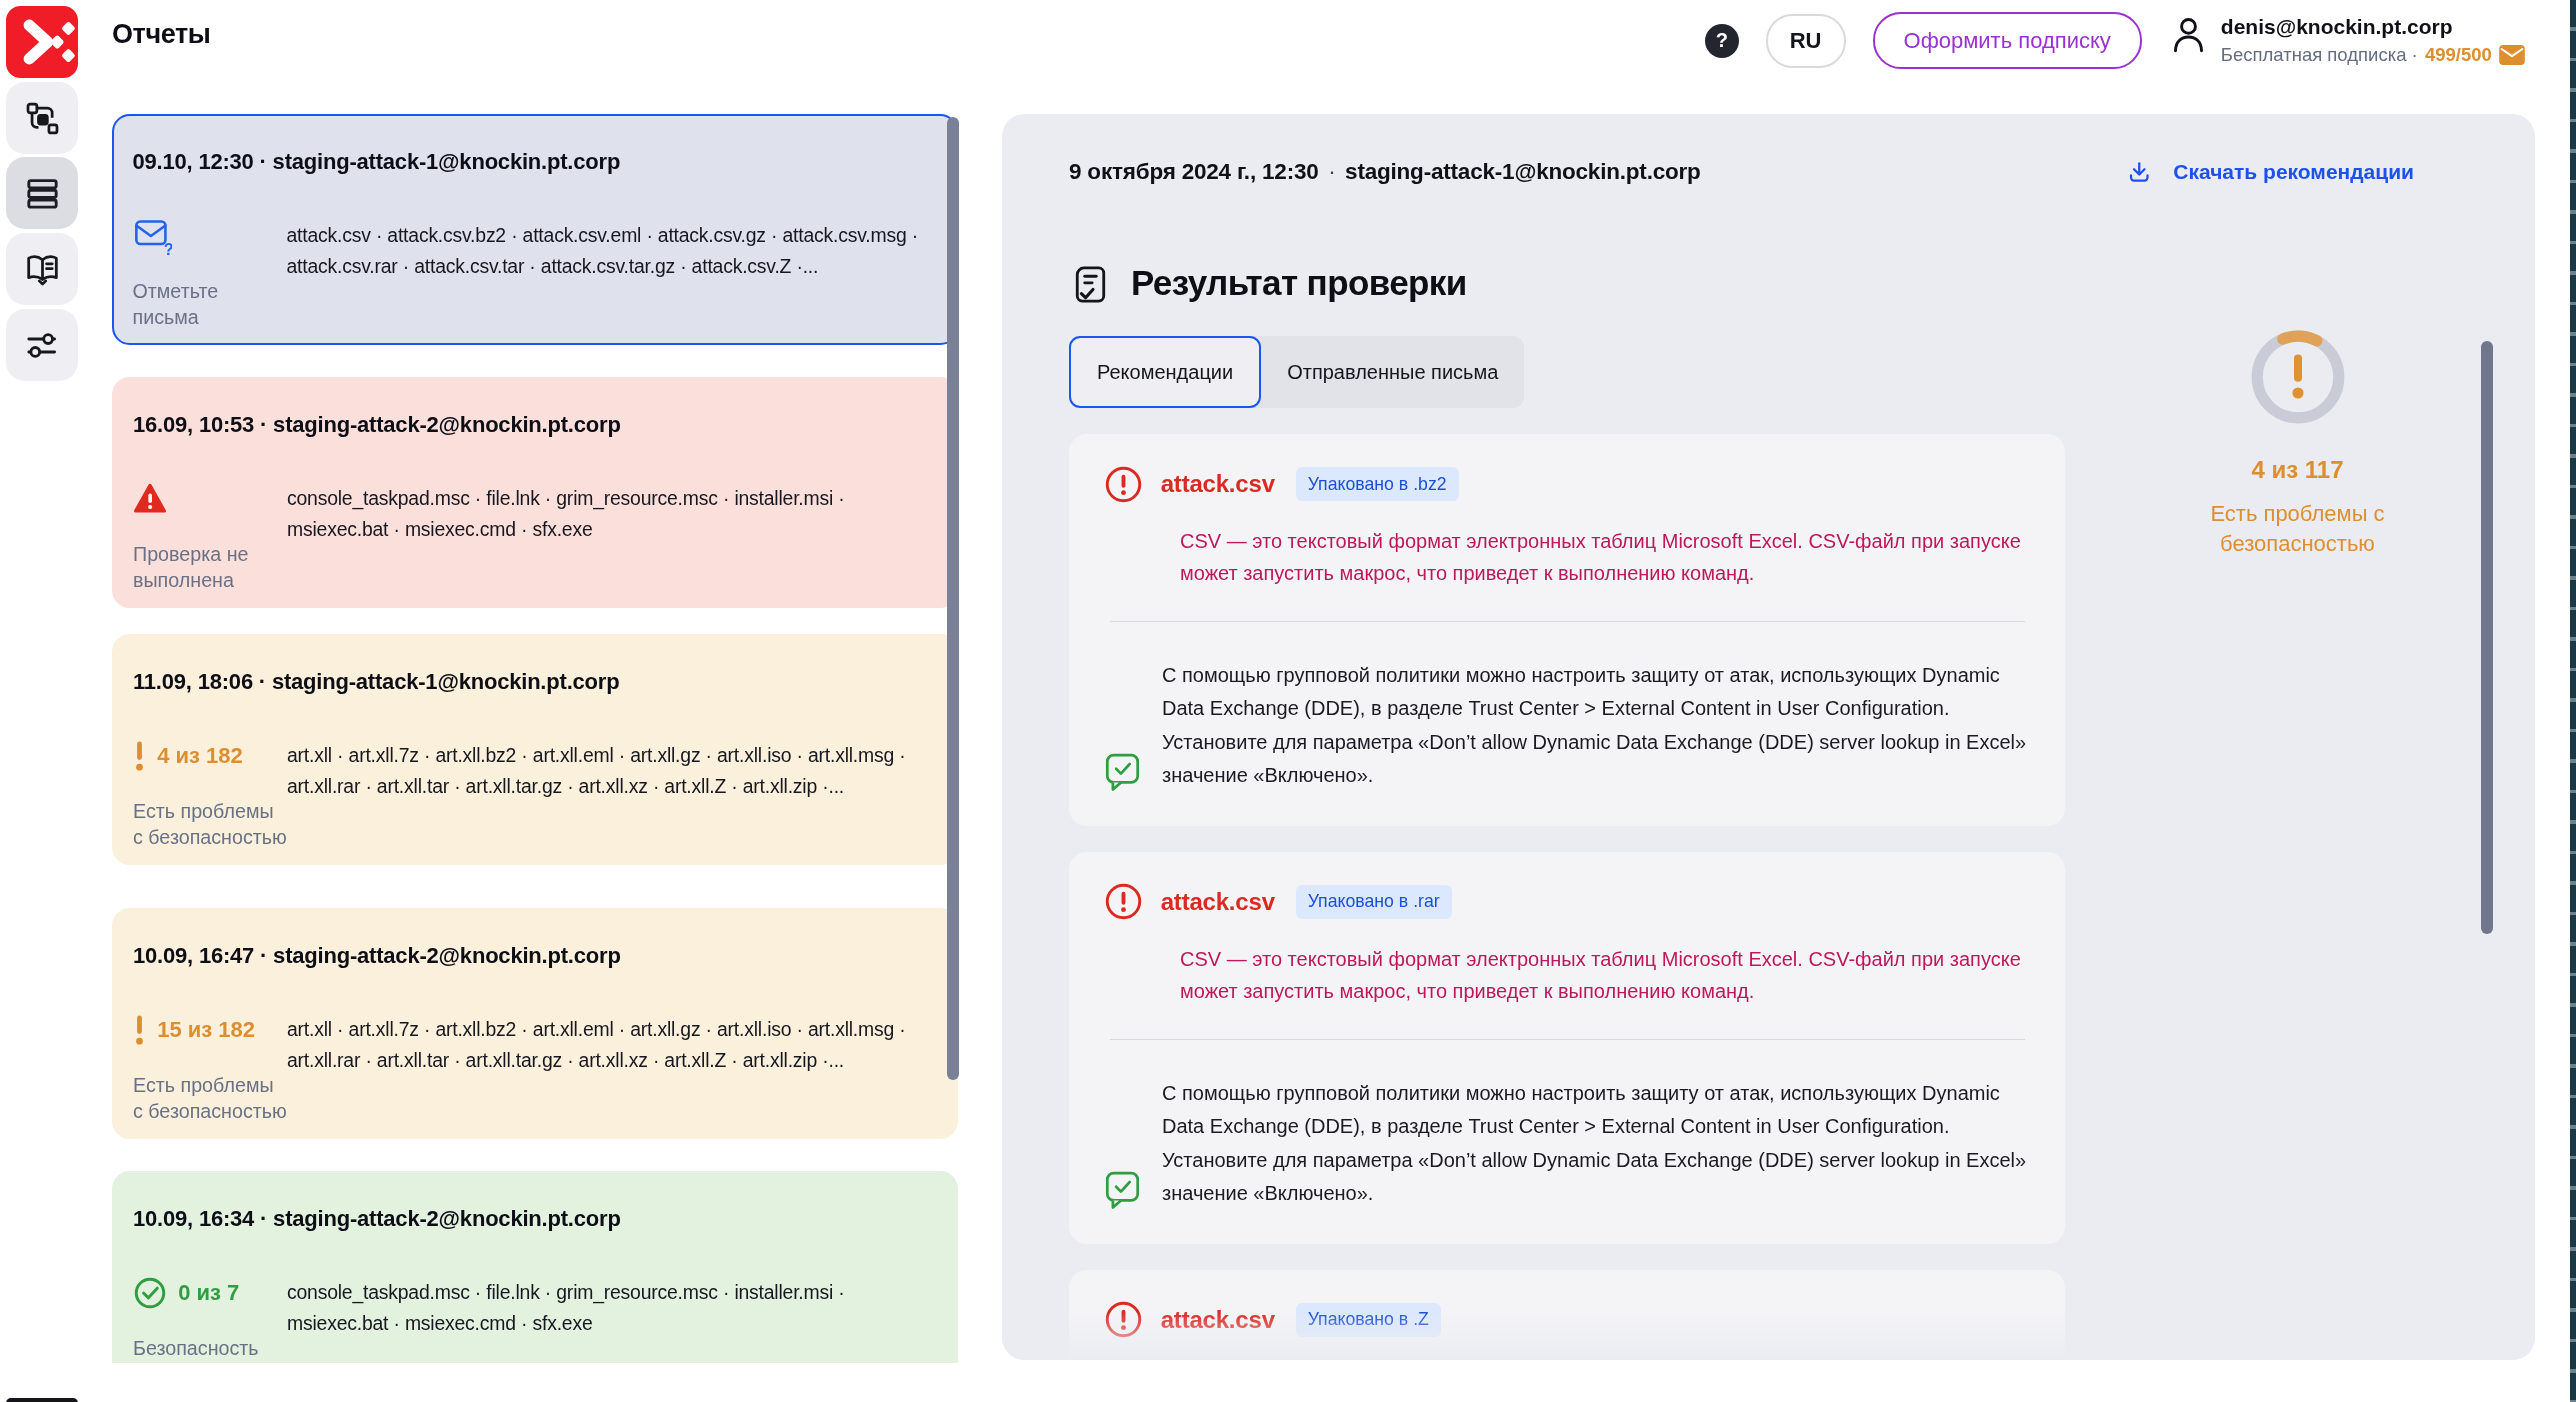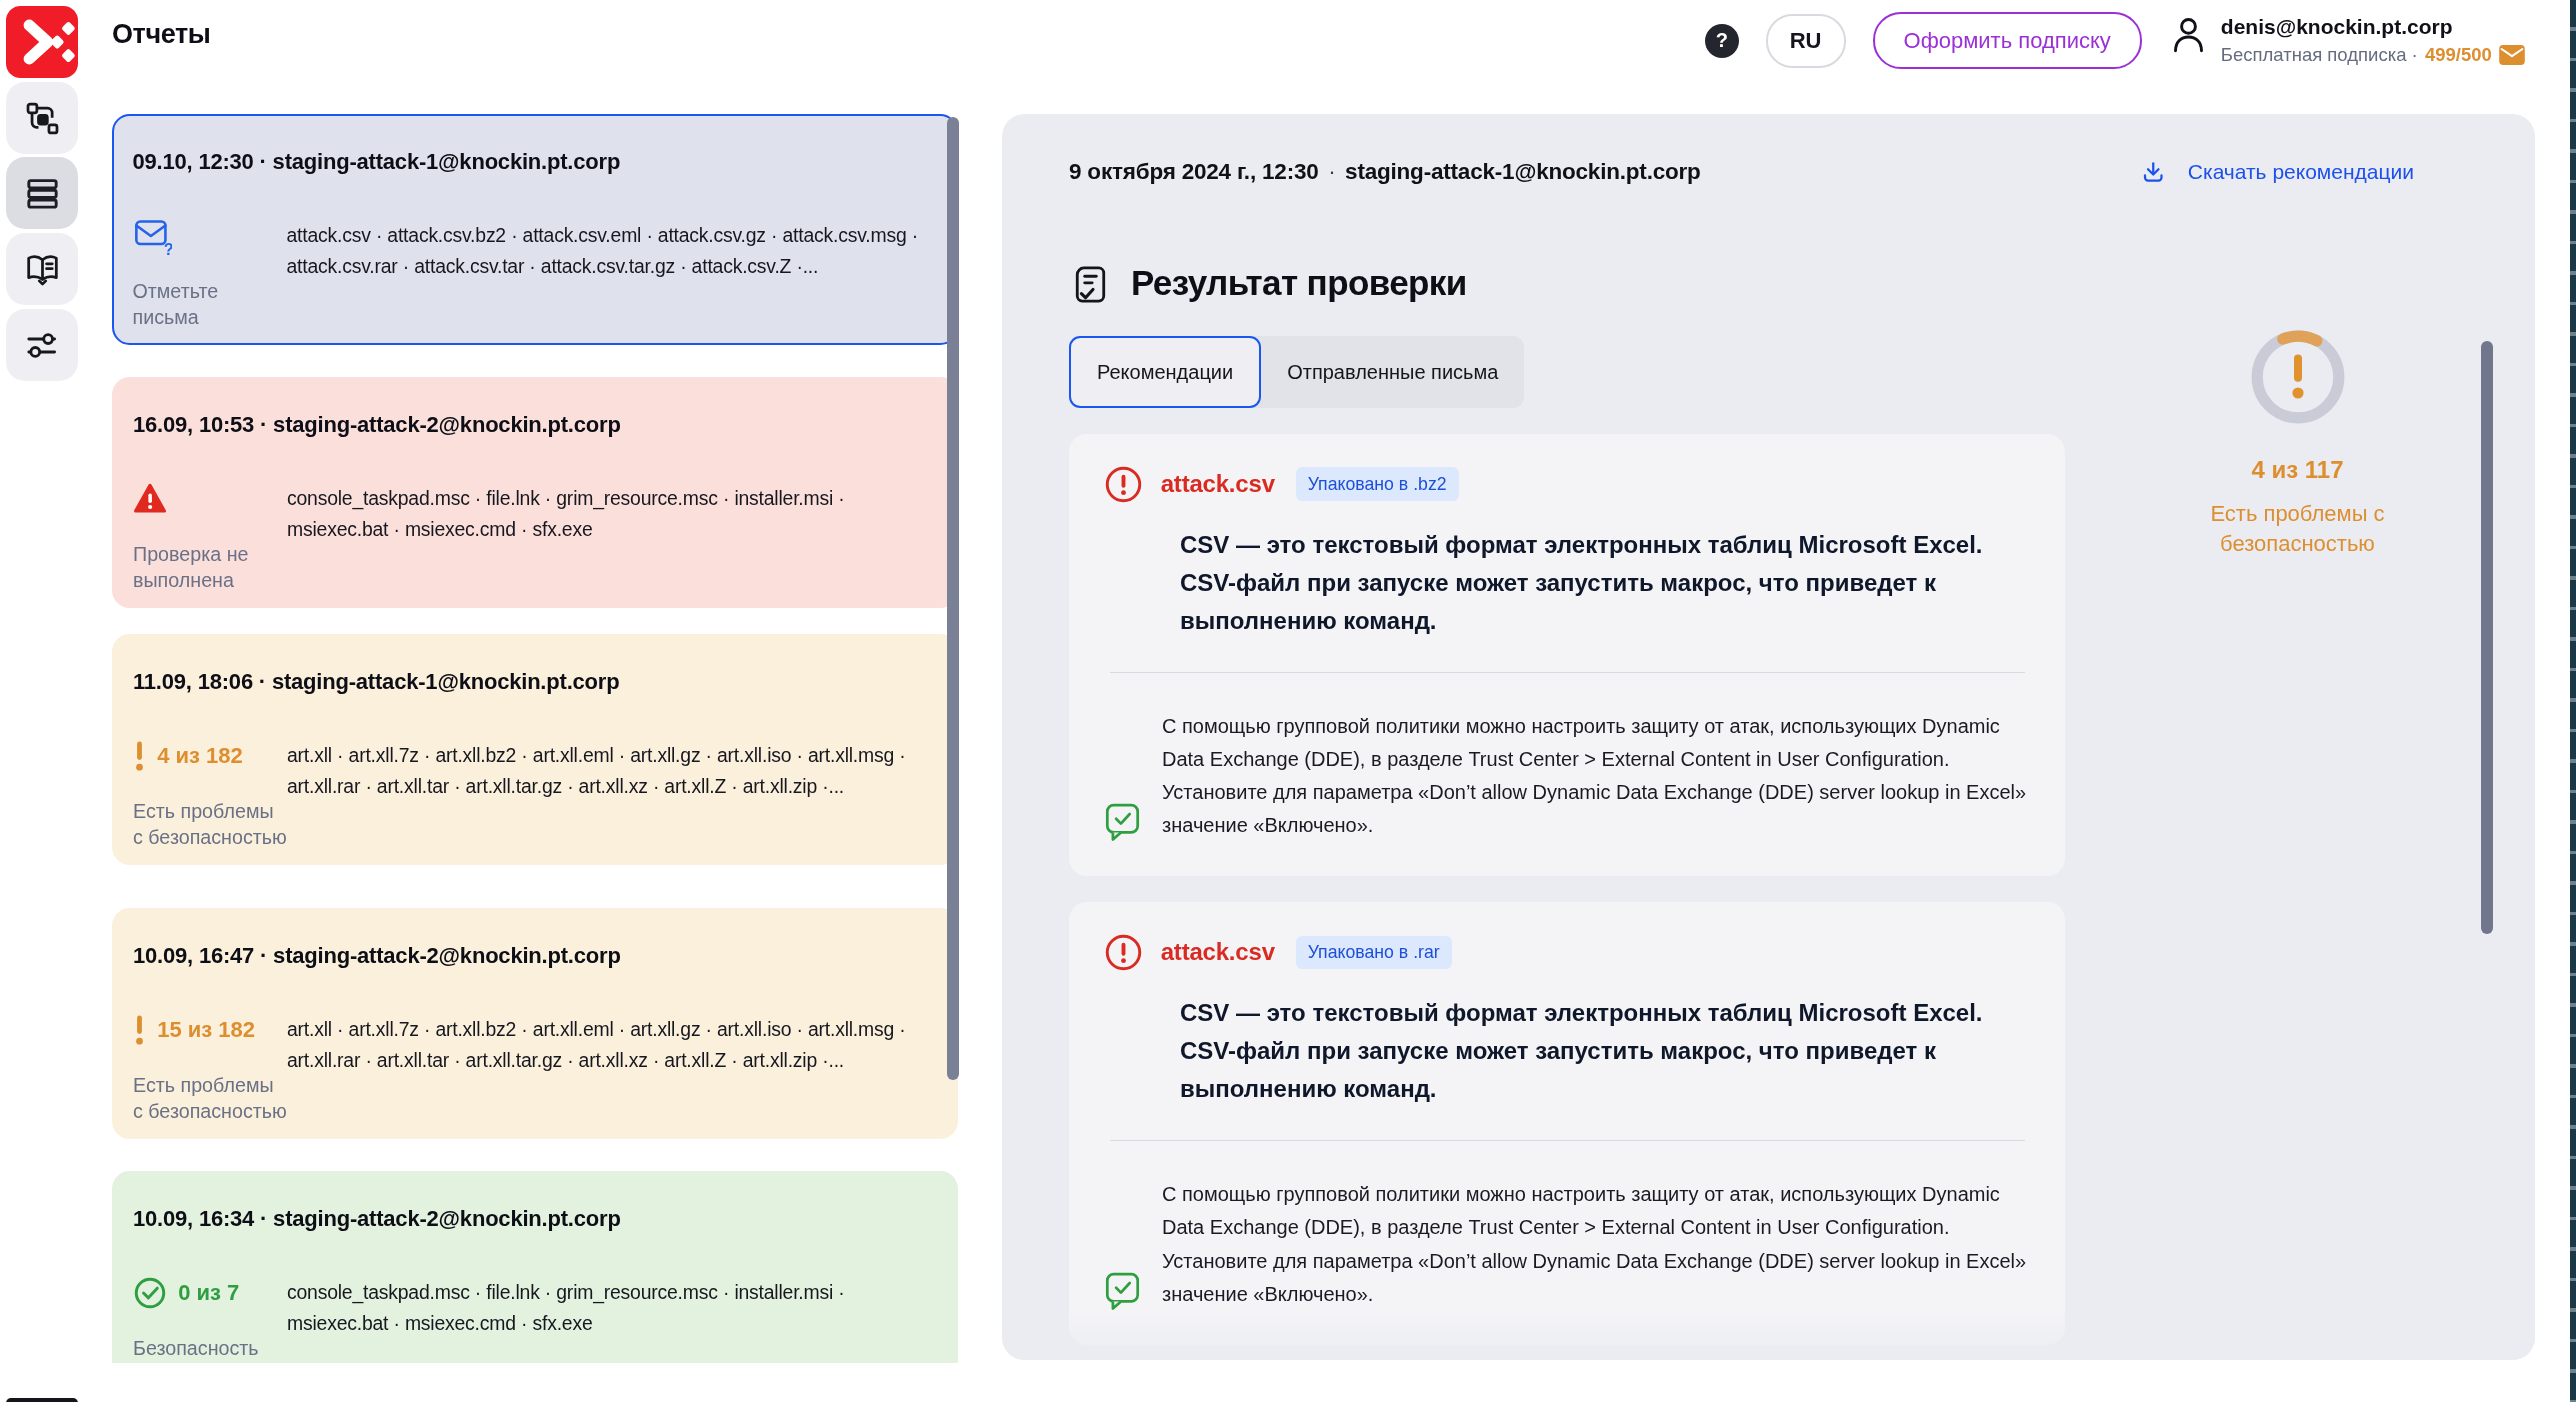--- a/index.html
+++ b/index.html
@@ -41,32 +41,32 @@
   .rc-count{font-size:22px;font-weight:700;white-space:nowrap}
   .orange{color:#DD8E2F}.greentx{color:#2F9E41}
   .rc-label{margin-top:26px;font-size:19.7px;line-height:1.34;color:#6A7186}
   .rc-files{flex:1;font-size:19.4px;line-height:1.62;color:#17171F;letter-spacing:-0.2px}
   .list-scrollbar{position:absolute;left:947px;top:117px;width:12px;height:963px;border-radius:6.4px;background:#7A8096;cursor:pointer}
   
   .detail{position:absolute;left:1002px;top:114px;width:1533px;height:1246px;background:#EBECF1;border-radius:22.5px;overflow:hidden}
   .detail-head{position:absolute;left:67px;top:45px;right:121px;display:flex;justify-content:space-between;}
   .dh-left{font-size:22.5px;font-weight:700;color:#101018;letter-spacing:-0.2px;white-space:nowrap}
   .dh-sep{font-weight:400;color:#3A3A44;padding:0 9.6px}
-  .download-link{display:flex;align-items:center;gap:23px;color:#1C51EB;font-size:21px;font-weight:400;cursor:pointer;white-space:nowrap}
+  .download-link{display:flex;align-items:center;gap:23px;color:#1C51EB;font-size:21px;font-weight:700;cursor:pointer;white-space:nowrap}
   .detail-title{position:absolute;left:67px;top:149px;display:flex;gap:19px}
   .detail-title h1{font-size:35px;font-weight:700;margin:0;letter-spacing:-0.6px;color:#0E0E16}
   .tabs{position:absolute;left:67px;top:222px;display:flex;background:#E2E3E9;border-radius:11.2px}
   .tab{height:72px;box-sizing:border-box;display:flex;align-items:center;padding:0 26px;font-size:20px;color:#15151d;border-radius:11.2px;cursor:pointer;white-space:nowrap}
   .tab.active{border:2.4px solid #1A56F0;background:#EFEFF3;font-weight:400}
   .cards{position:absolute;left:67px;top:320px;width:996px;display:flex;flex-direction:column;gap:26px}
   .reco-card{background:#F4F4F7;border-radius:17.7px;padding:30.5px 37px 34px 35px}
   .reco-head{display:flex;align-items:center;gap:17.7px}
   .reco-name{font-size:24px;font-weight:700;color:#D92B21;letter-spacing:-0.2px}
   .reco-badge{margin-left:3.2px;background:#DBE8FD;color:#1D4FD8;font-size:17.7px;padding:6.4px 12px;border-radius:6.4px;white-space:nowrap;cursor:default}
-  .reco-desc{margin:22.5px 0 0 76px;font-size:24px;font-weight:700;line-height:1.58;max-width:853px;color:#0f172a}
+  .reco-desc{margin:22.5px 0 0 76px;font-size:20px;font-weight:400;line-height:1.58;max-width:853px;color:#be185d}
   .reco-divider{height:0;border-top:1.6px solid #D9DADF;margin:32px 3.2px 0 6.4px}
   .reco-tip{display:flex;gap:21px;margin-top:37px;align-items:flex-end}
   .reco-tip p{margin:0;font-size:20px;line-height:1.66;max-width:866px;color:#1A1A22}
   .gauge{position:absolute;left:1147px;top:215px;width:297px;display:flex;flex-direction:column;align-items:center}
   .gauge-ring{position:relative;width:96px;height:96px}
   .gauge-ring .bang{position:absolute;left:0;top:0;width:96px;height:96px}
   .gauge-count{margin-top:31px;font-size:24px;font-weight:700;color:#DD8E2F}
   .gauge-label{margin-top:14.5px;font-size:22px;font-weight:500;color:#DD8E2F;text-align:center;max-width:201px;line-height:1.4}
   .detail-scrollbar{position:absolute;left:1479px;top:227px;width:12px;height:593px;background:#70768C;border-radius:6.4px;cursor:pointer}
   .detail-fade{position:absolute;left:0;right:0;bottom:0;height:48px;background:linear-gradient(180deg,rgba(235,236,241,0),rgba(235,236,241,0.97));pointer-events:none}

